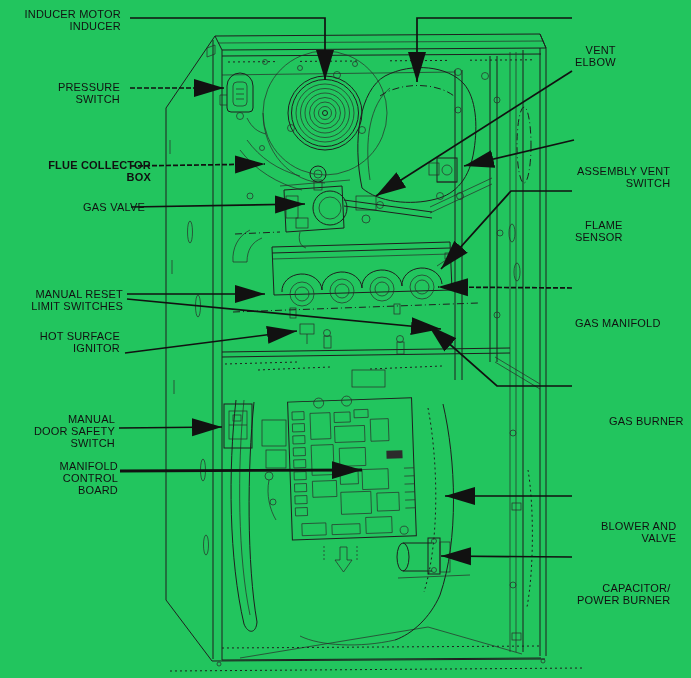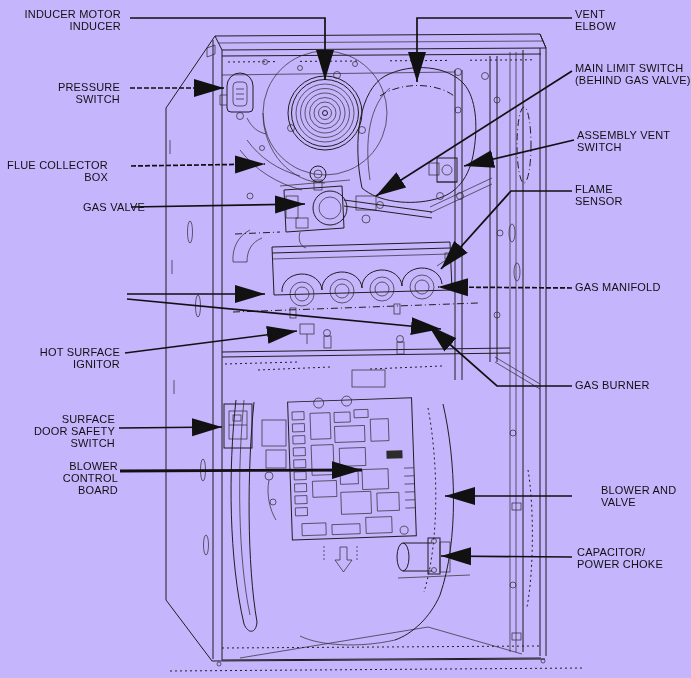--- a/index.html
+++ b/index.html
@@ -1,34 +1,34 @@
 <!DOCTYPE html>
 <html><head>
 <meta charset="utf-8">
 <style>
   html,body{margin:0;padding:0;background:#fff;}
   #stage{
-    position:relative;width:691px;height:678px;background:#c4b5fd;
+    position:relative;width:691px;height:678px;background:#22c55e;
     font-family:"Liberation Sans", sans-serif;overflow:hidden;
   }
   #artwork{position:absolute;left:0;top:0;}
   svg .ln{stroke:#1f1f1f;fill:none;stroke-width:1;}
   svg .thin{stroke:#2a2a2a;fill:none;stroke-width:.7;}
   svg .dot{stroke:#1f1f1f;fill:none;stroke-width:1;stroke-dasharray:2 3;}
   svg .dashdot{stroke:#1f1f1f;fill:none;stroke-width:1;stroke-dasharray:7 3 1 3;}
   svg .leader{stroke:#111;fill:none;stroke-width:1.7;}
   svg .leader.thick{stroke-width:2.8;}
   svg .leader.dotted{stroke-dasharray:5 2;}
   svg .filldark{fill:#2c2c2c;stroke:none;}
   .lbl{
     position:absolute;color:#111;font-size:11px;line-height:12px;
     letter-spacing:.2px;white-space:nowrap;font-weight:500;
   }
   .lbl.left{text-align:right;}
-  .lbl.right{text-align:left;}
+  .lbl.right{text-align:right;margin-top:36px;}
   .lbl .ln{display:block;}
 </style>
 </head>
 <body>
 
 <div id="stage">
 
 <svg id="artwork" width="691" height="678" viewBox="0 0 691 678" aria-hidden="true">
   <defs>
     <marker id="ah" markerUnits="userSpaceOnUse" markerWidth="32" markerHeight="20" refX="30" refY="10" orient="auto">
@@ -287,66 +287,66 @@
 </svg>
 
 <div class="lbl left" style="top:8px;right:570px;">
   <span class="ln">INDUCER MOTOR</span>
   <span class="ln">INDUCER</span>
 </div>
 <div class="lbl left" style="top:81px;right:571px;">
   <span class="ln">PRESSURE</span>
   <span class="ln">SWITCH</span>
 </div>
-<div class="lbl left" style="top:159px;right:583px;">
+<div class="lbl left" style="top:159px;right:540px;font-weight:bold;">
   <span class="ln">FLUE COLLECTOR</span>
   <span class="ln">BOX</span>
 </div>
 <div class="lbl left" style="top:201px;right:546px;">
   <span class="ln">GAS VALVE</span>
 </div>
-<div class="lbl left" style="top:346px;right:571px;">
+<div class="lbl left" style="top:288px;right:568px;">
+  <span class="ln">MANUAL RESET</span>
+  <span class="ln">LIMIT SWITCHES</span>
+</div>
+<div class="lbl left" style="top:330px;right:571px;">
   <span class="ln">HOT SURFACE</span>
   <span class="ln">IGNITOR</span>
 </div>
 <div class="lbl left" style="top:413px;right:576px;">
-  <span class="ln">SURFACE</span>
+  <span class="ln">MANUAL</span>
   <span class="ln">DOOR SAFETY</span>
   <span class="ln">SWITCH</span>
 </div>
 <div class="lbl left" style="top:460px;right:573px;">
-  <span class="ln">BLOWER</span>
+  <span class="ln">MANIFOLD</span>
   <span class="ln">CONTROL</span>
   <span class="ln">BOARD</span>
 </div>
 
 <div class="lbl right" style="top:8px;left:575px;">
   <span class="ln">VENT</span>
   <span class="ln">ELBOW</span>
 </div>
-<div class="lbl right" style="top:62px;left:575px;">
-  <span class="ln">MAIN LIMIT SWITCH</span>
-  <span class="ln">(BEHIND GAS VALVE)</span>
-</div>
 <div class="lbl right" style="top:129px;left:577px;">
   <span class="ln">ASSEMBLY VENT</span>
   <span class="ln">SWITCH</span>
 </div>
 <div class="lbl right" style="top:183px;left:575px;">
   <span class="ln">FLAME</span>
   <span class="ln">SENSOR</span>
 </div>
 <div class="lbl right" style="top:281px;left:575px;">
   <span class="ln">GAS MANIFOLD</span>
 </div>
-<div class="lbl right" style="top:379px;left:575px;">
+<div class="lbl right" style="top:379px;left:609px;">
   <span class="ln">GAS BURNER</span>
 </div>
 <div class="lbl right" style="top:484px;left:601px;">
   <span class="ln">BLOWER AND</span>
   <span class="ln">VALVE</span>
 </div>
 <div class="lbl right" style="top:546px;left:577px;">
   <span class="ln">CAPACITOR/</span>
-  <span class="ln">POWER CHOKE</span>
+  <span class="ln">POWER BURNER</span>
 </div>
 
 </div>
 
 </body></html>

